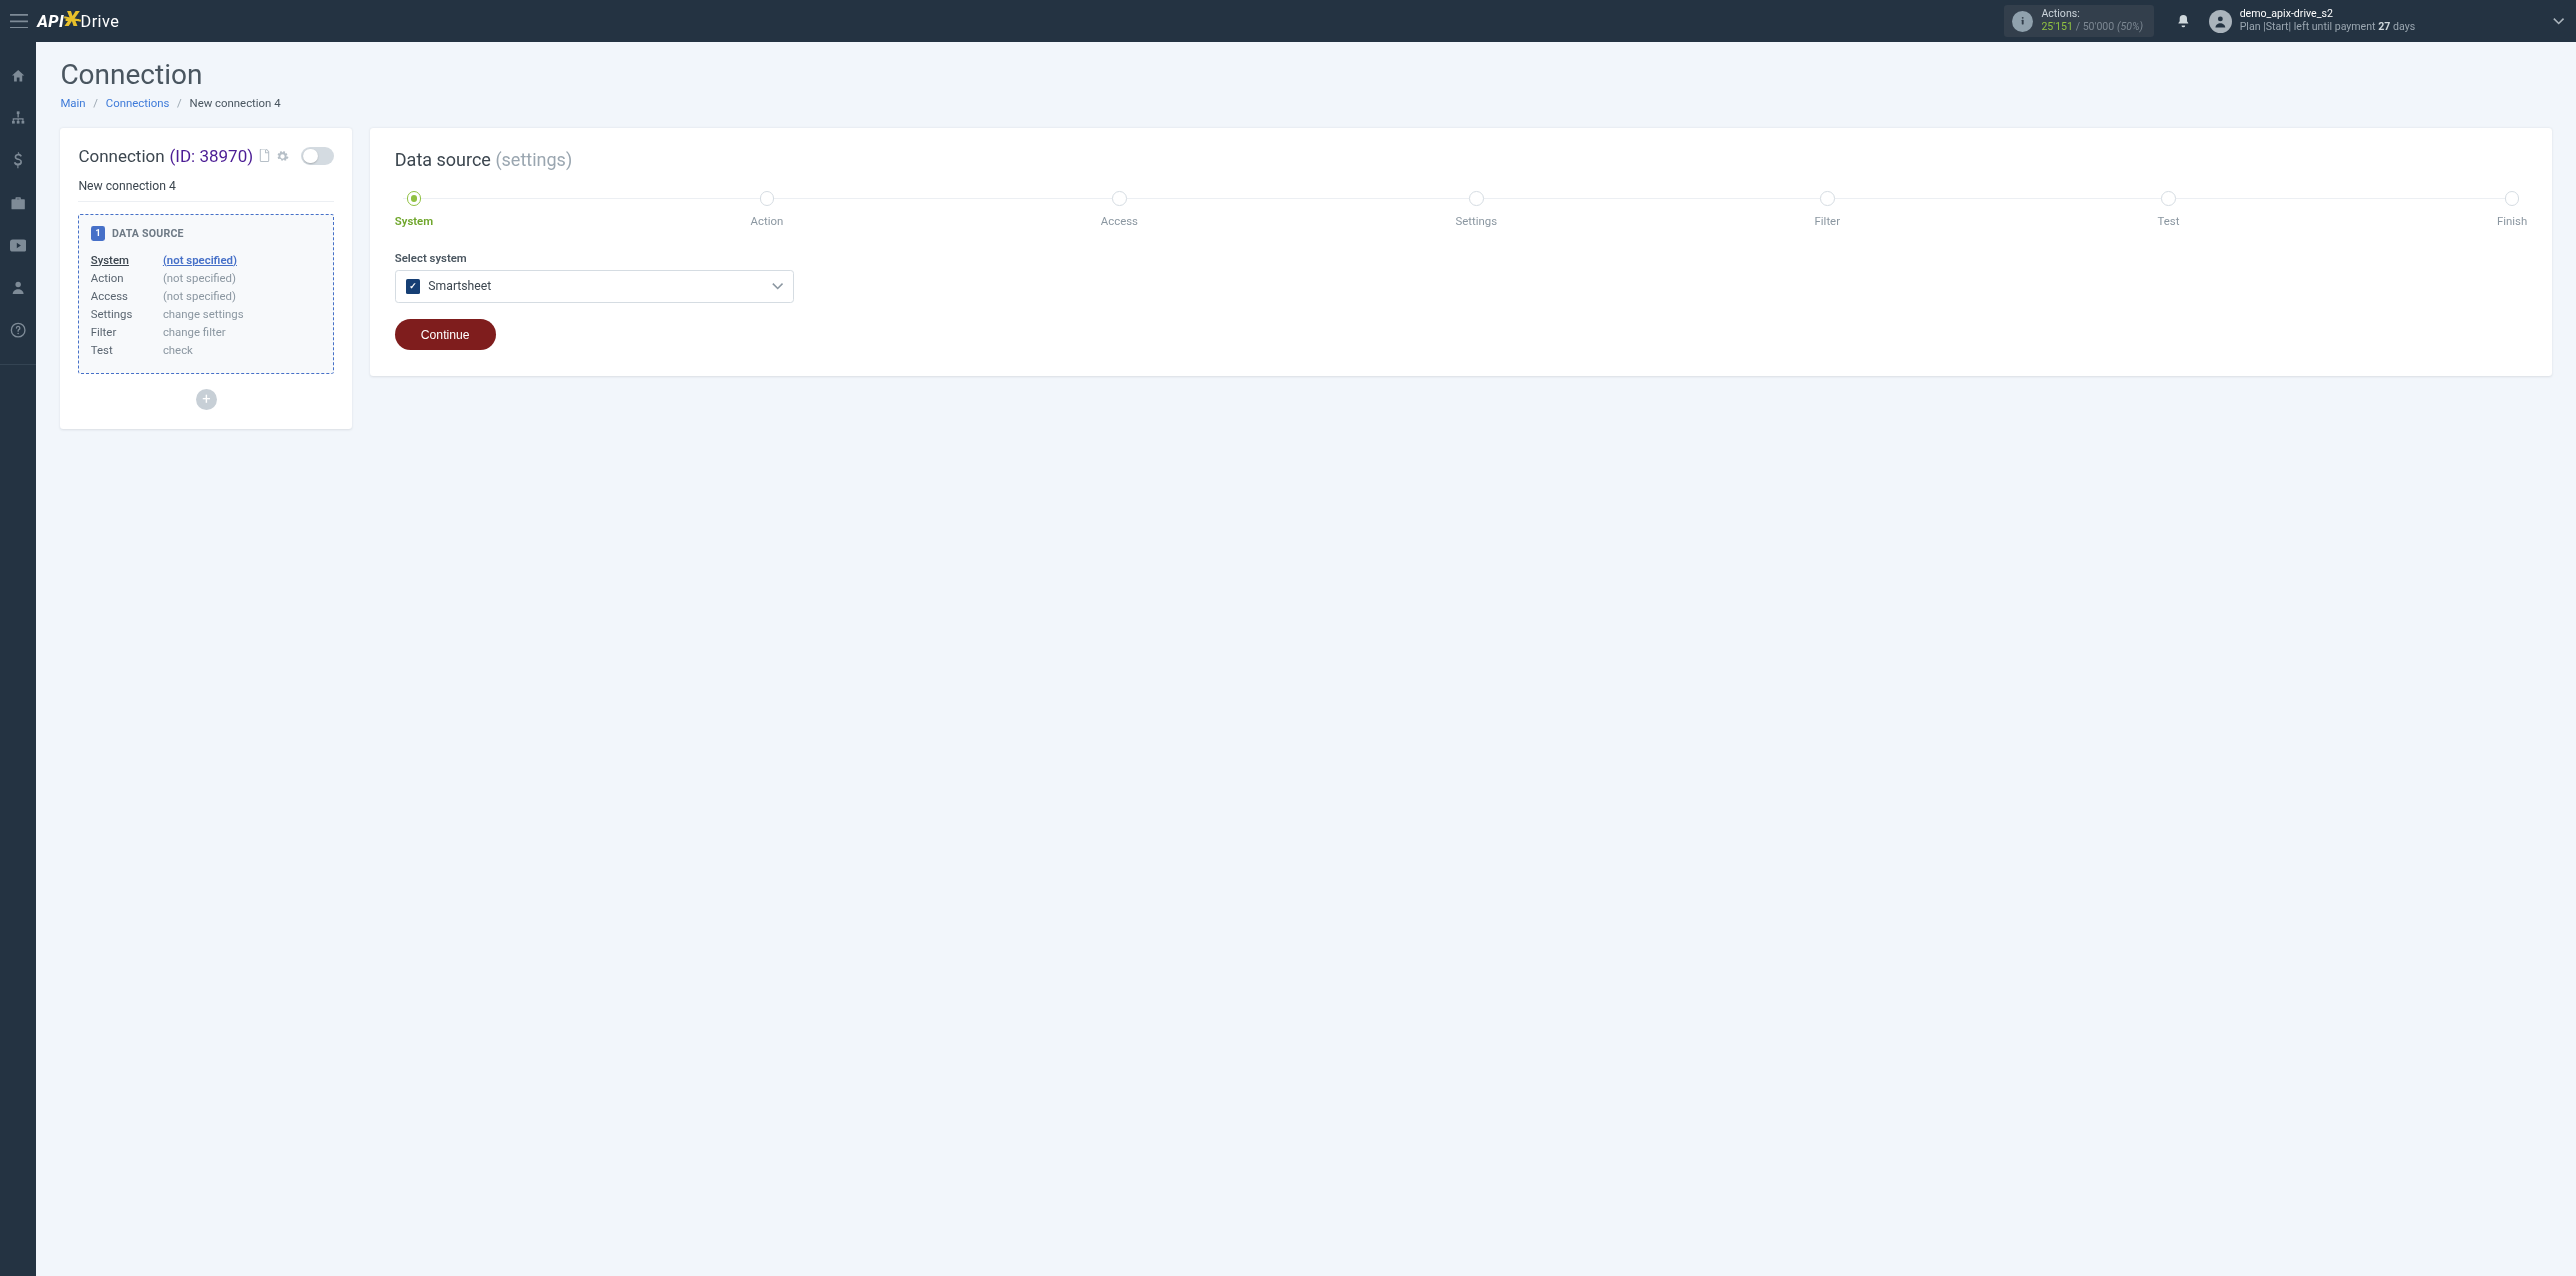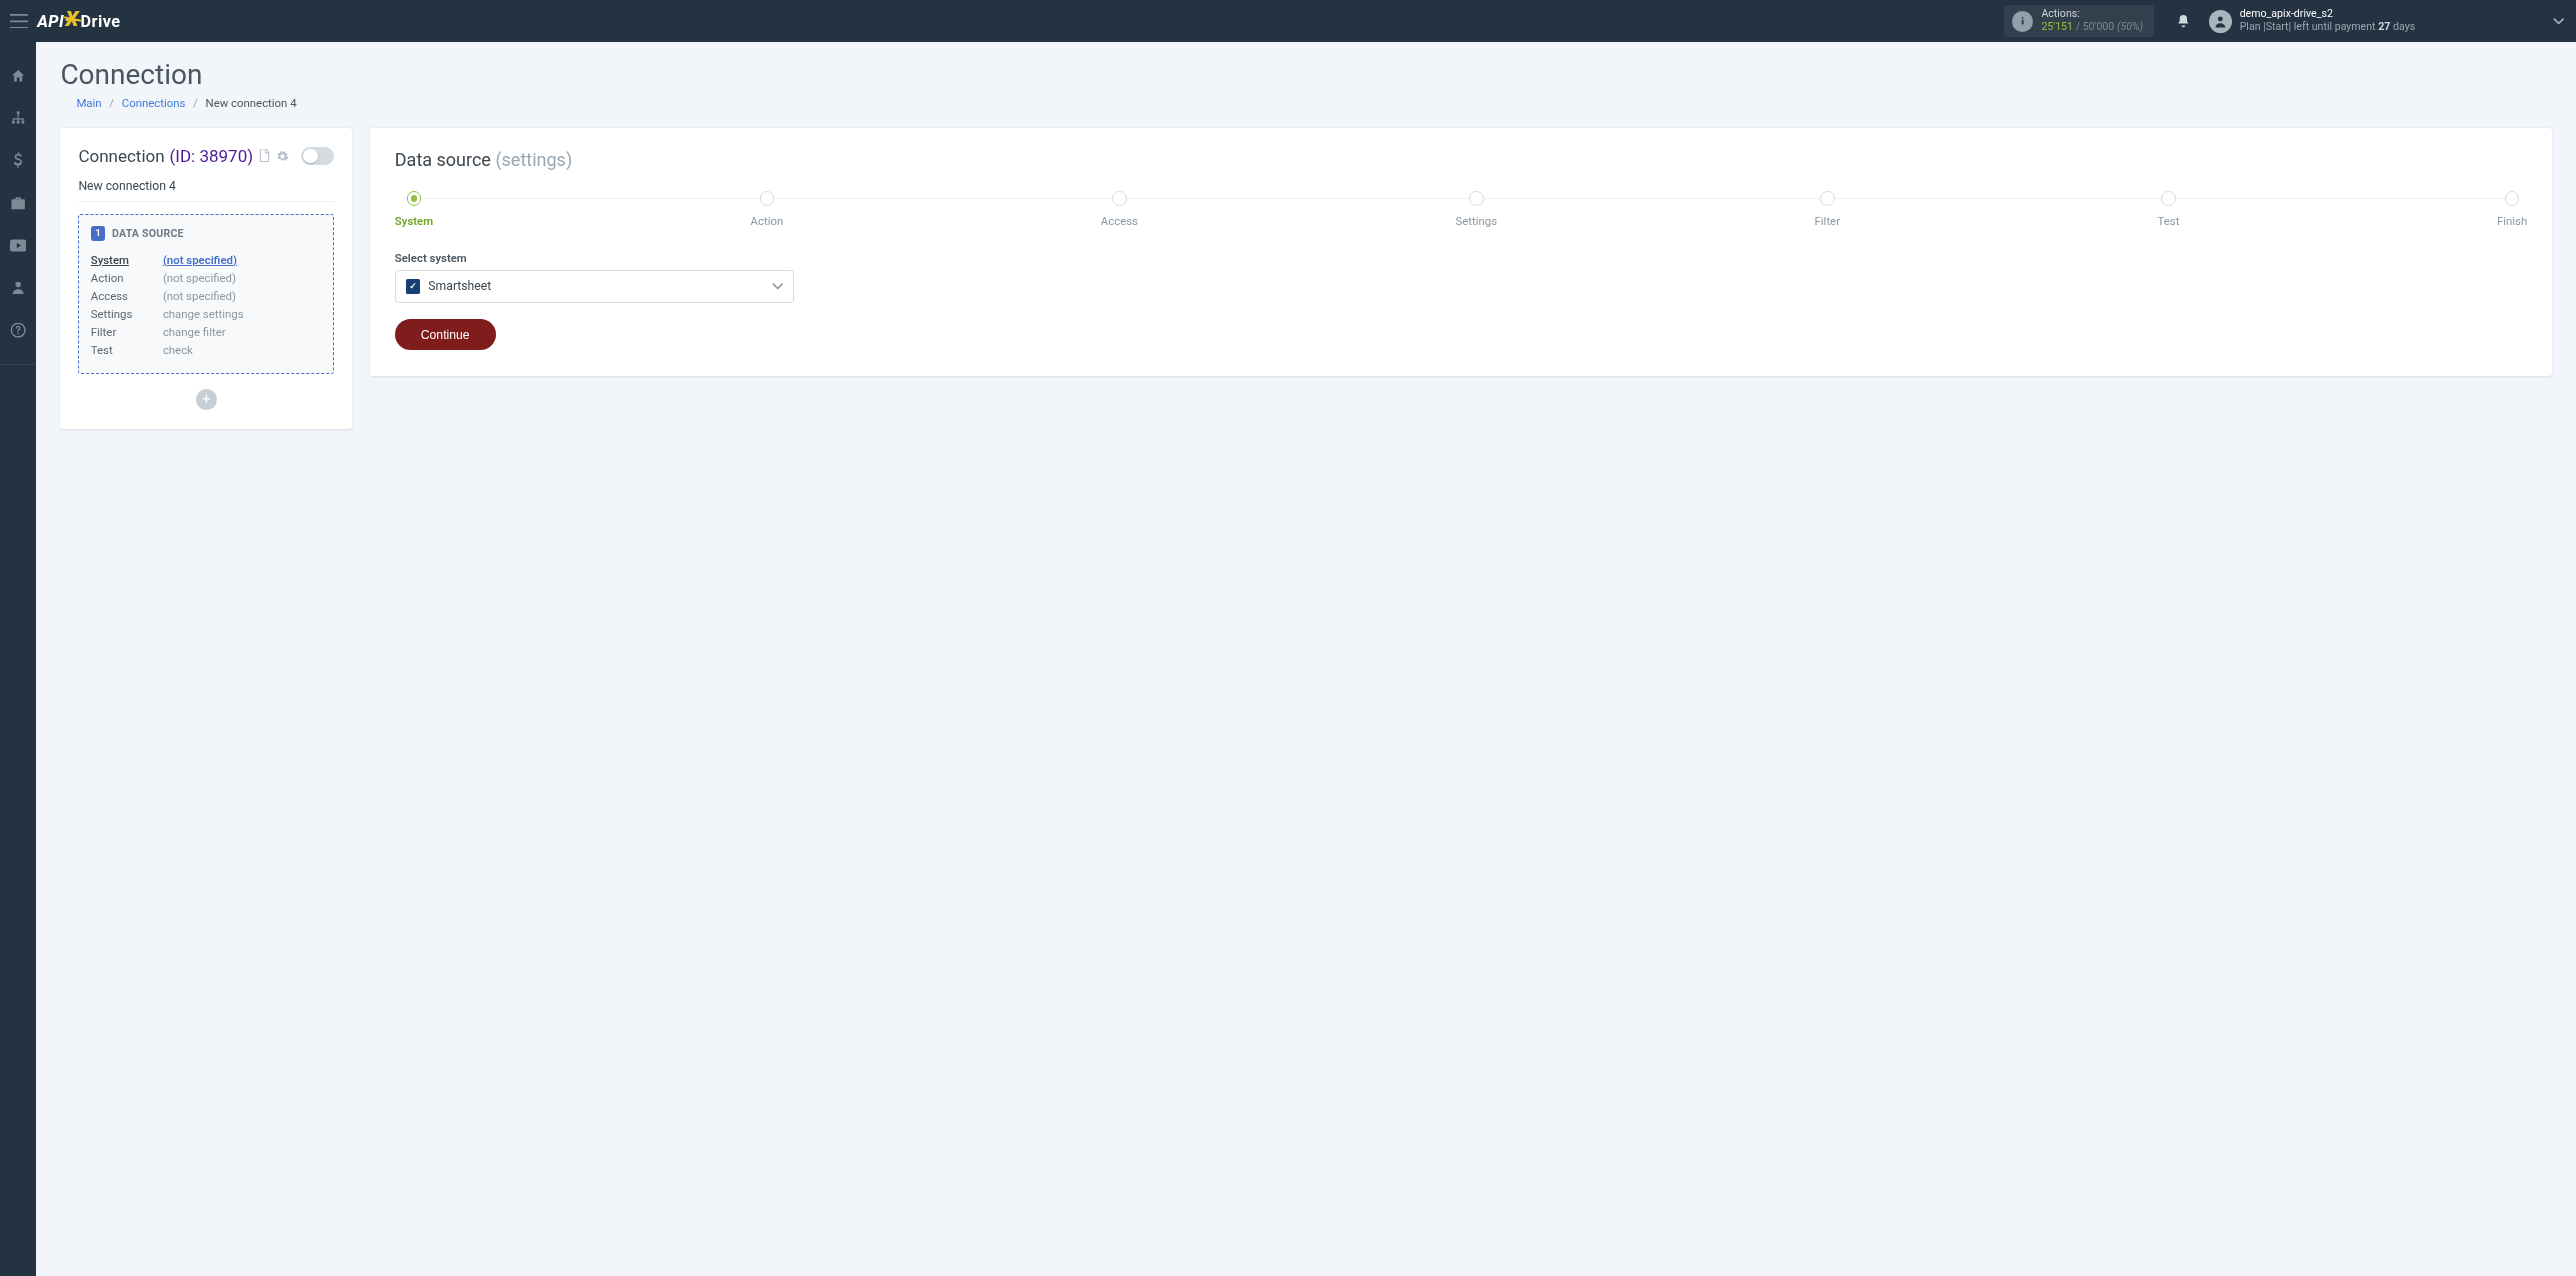--- a/index.html
+++ b/index.html
@@ -44,21 +44,21 @@
     top: -1.6px;
     text-decoration: line-through;
   }
   .logo .xsep::before {
     content:'';
     position:absolute;
     left:-1.6px; right:-1.6px; top:46%;
     height:2.4px; background:#e8c02b;
     transform: rotate(12deg);
   }
-  .logo .drive { font-style: normal; font-weight:700; }
+  .logo .drive { font-style: normal; font-weight:400; }
   .header-spacer { flex: 1; }
   .actions-pill {
     background:#333f4c;
     border-radius:3.3px;
     display:flex; align-items:center;
     gap:8.1px;
     padding: 3.3px 11.4px 3.3px 8.1px;
     margin-right: 14.7px;
   }
   .actions-pill .info-badge {
@@ -113,21 +113,21 @@
   
   .main {
     flex:1;
     overflow:auto;
     padding: 16.3px 24.4px 24.4px 24.4px;
   }
   .page-title {
     font-size:28px; color:#4a5660; font-weight:400;
     margin-bottom:4.9px;
   }
-  .breadcrumb { font-size:11.4px; color:#4a5660; margin-bottom:18px;margin-left:16px;}
+  .breadcrumb { font-size:11.4px; color:#4a5660; margin-bottom:18px;}
   .breadcrumb a { color:#3f7bd9; text-decoration:none; }
   .breadcrumb .sep { color:#9aa6b0; margin: 0 4.9px;}
   .breadcrumb .current { color:#4a5660;}
 
   .columns { display:flex; gap:18px; align-items:flex-start;}
 
   
   .card {
     background:#fff; border-radius:3.3px;
     box-shadow: 0 0.8px 2.4px rgba(40,50,60,0.12);

